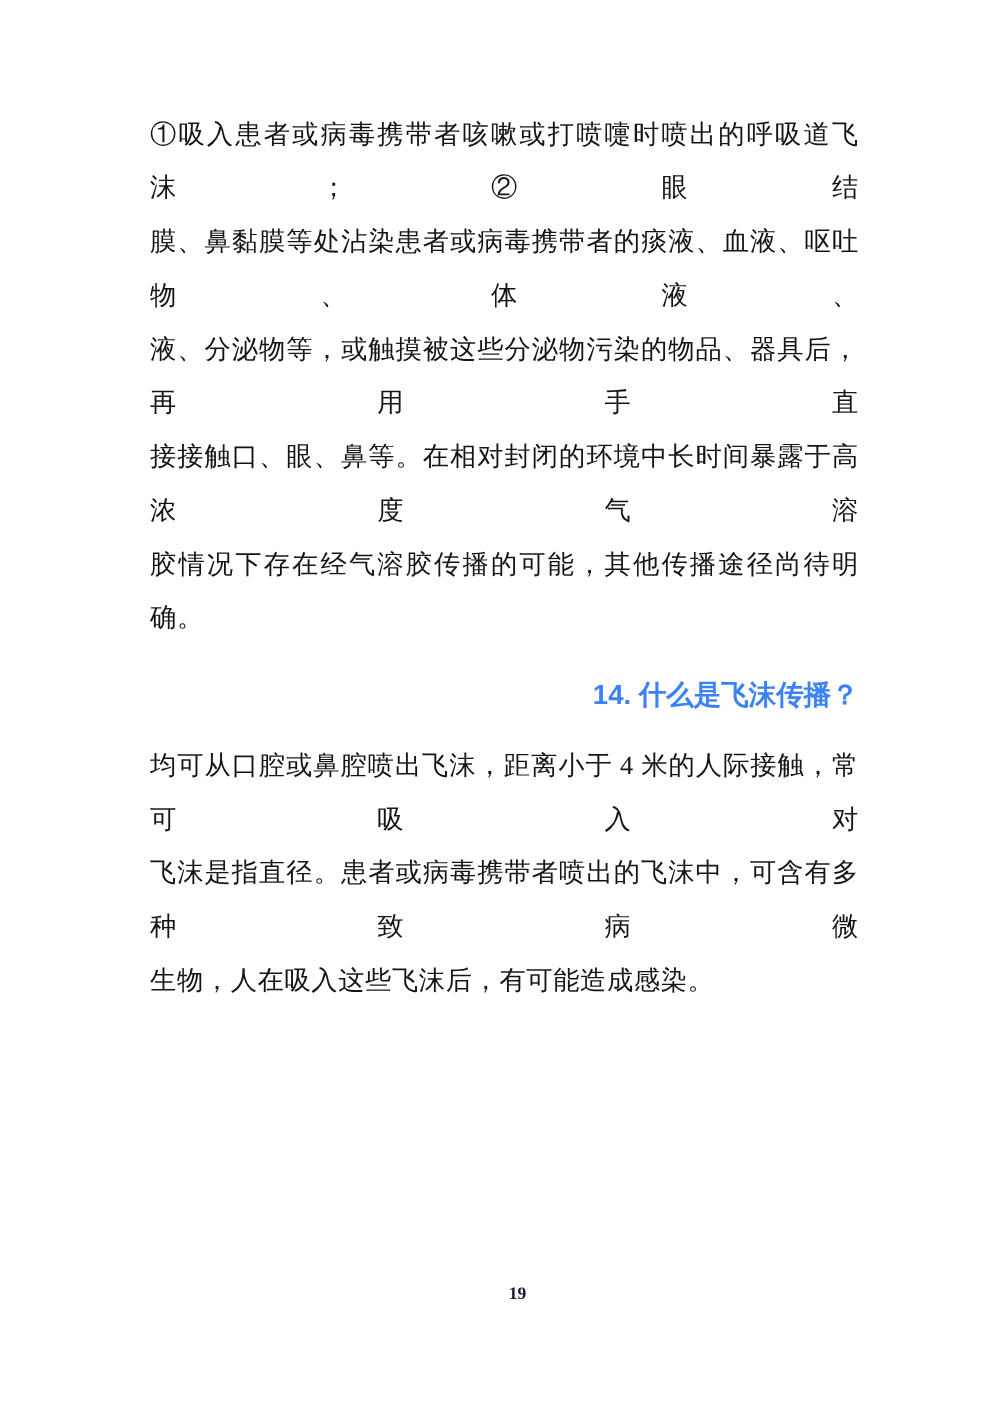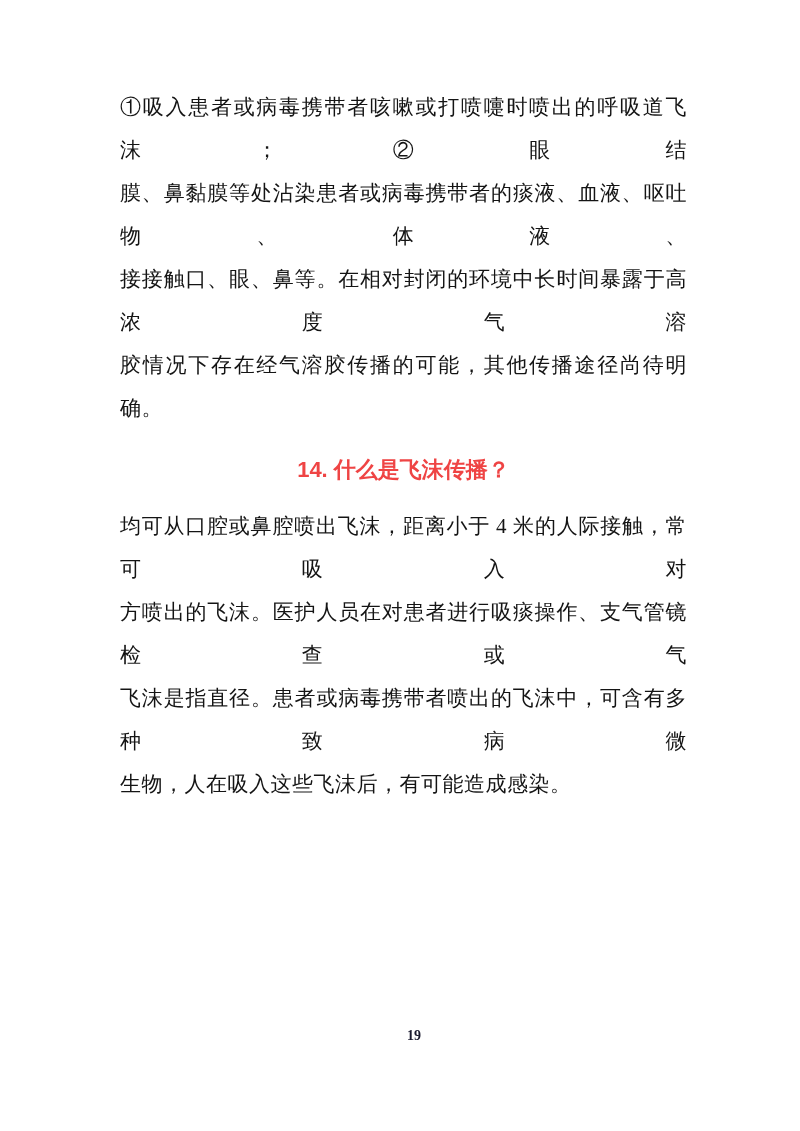--- a/index.html
+++ b/index.html
@@ -42,24 +42,24 @@
     text-align-last: left;
   }
   .line.indent {
     text-indent: 42px;
   }
   .heading {
     font-family: "Liberation Sans", "DejaVu Sans", sans-serif;
     font-weight: 700;
     font-size: 22px;
     line-height: 43px;
-    color: #ef4444;
+    color: #3b82f6;
     margin-top: 18px;
     margin-bottom: 14px;
-    text-align: center;
+    text-align: right;
   }
   .para + .heading {
     margin-top: 18px;
   }
   .para-body {
     margin-top: 0;
   }
   .page-number {
     position: absolute;
     top: 1028px;
@@ -74,29 +74,29 @@
 </style>
 </head>
 <body>
 
 <div class="page">
   <div class="doc">
 
     <div class="para">
       <div class="line">①吸入患者或病毒携带者咳嗽或打喷嚏时喷出的呼吸道飞沫；②眼结</div>
       <div class="line">膜、鼻黏膜等处沾染患者或病毒携带者的痰液、血液、呕吐物、体液、</div>
+      <div class="line">液、分泌物等，或触摸被这些分泌物污染的物品、器具后，再用手直</div>
       <div class="line">接接触口、眼、鼻等。在相对封闭的环境中长时间暴露于高浓度气溶</div>
       <div class="line last">胶情况下存在经气溶胶传播的可能，其他传播途径尚待明确。</div>
     </div>
 
     <div class="heading">14. 什么是飞沫传播？</div>
 
     <div class="para para-body">
       <div class="line">均可从口腔或鼻腔喷出飞沫，距离小于 4 米的人际接触，常可吸入对</div>
-      <div class="line">方喷出的飞沫。医护人员在对患者进行吸痰操作、支气管镜检查或气</div>
       <div class="line">飞沫是指直径。患者或病毒携带者喷出的飞沫中，可含有多种致病微</div>
       <div class="line last">生物，人在吸入这些飞沫后，有可能造成感染。</div>
     </div>
 
   </div>
 
   <div class="page-number">19</div>
 </div>
 
 </body></html>

